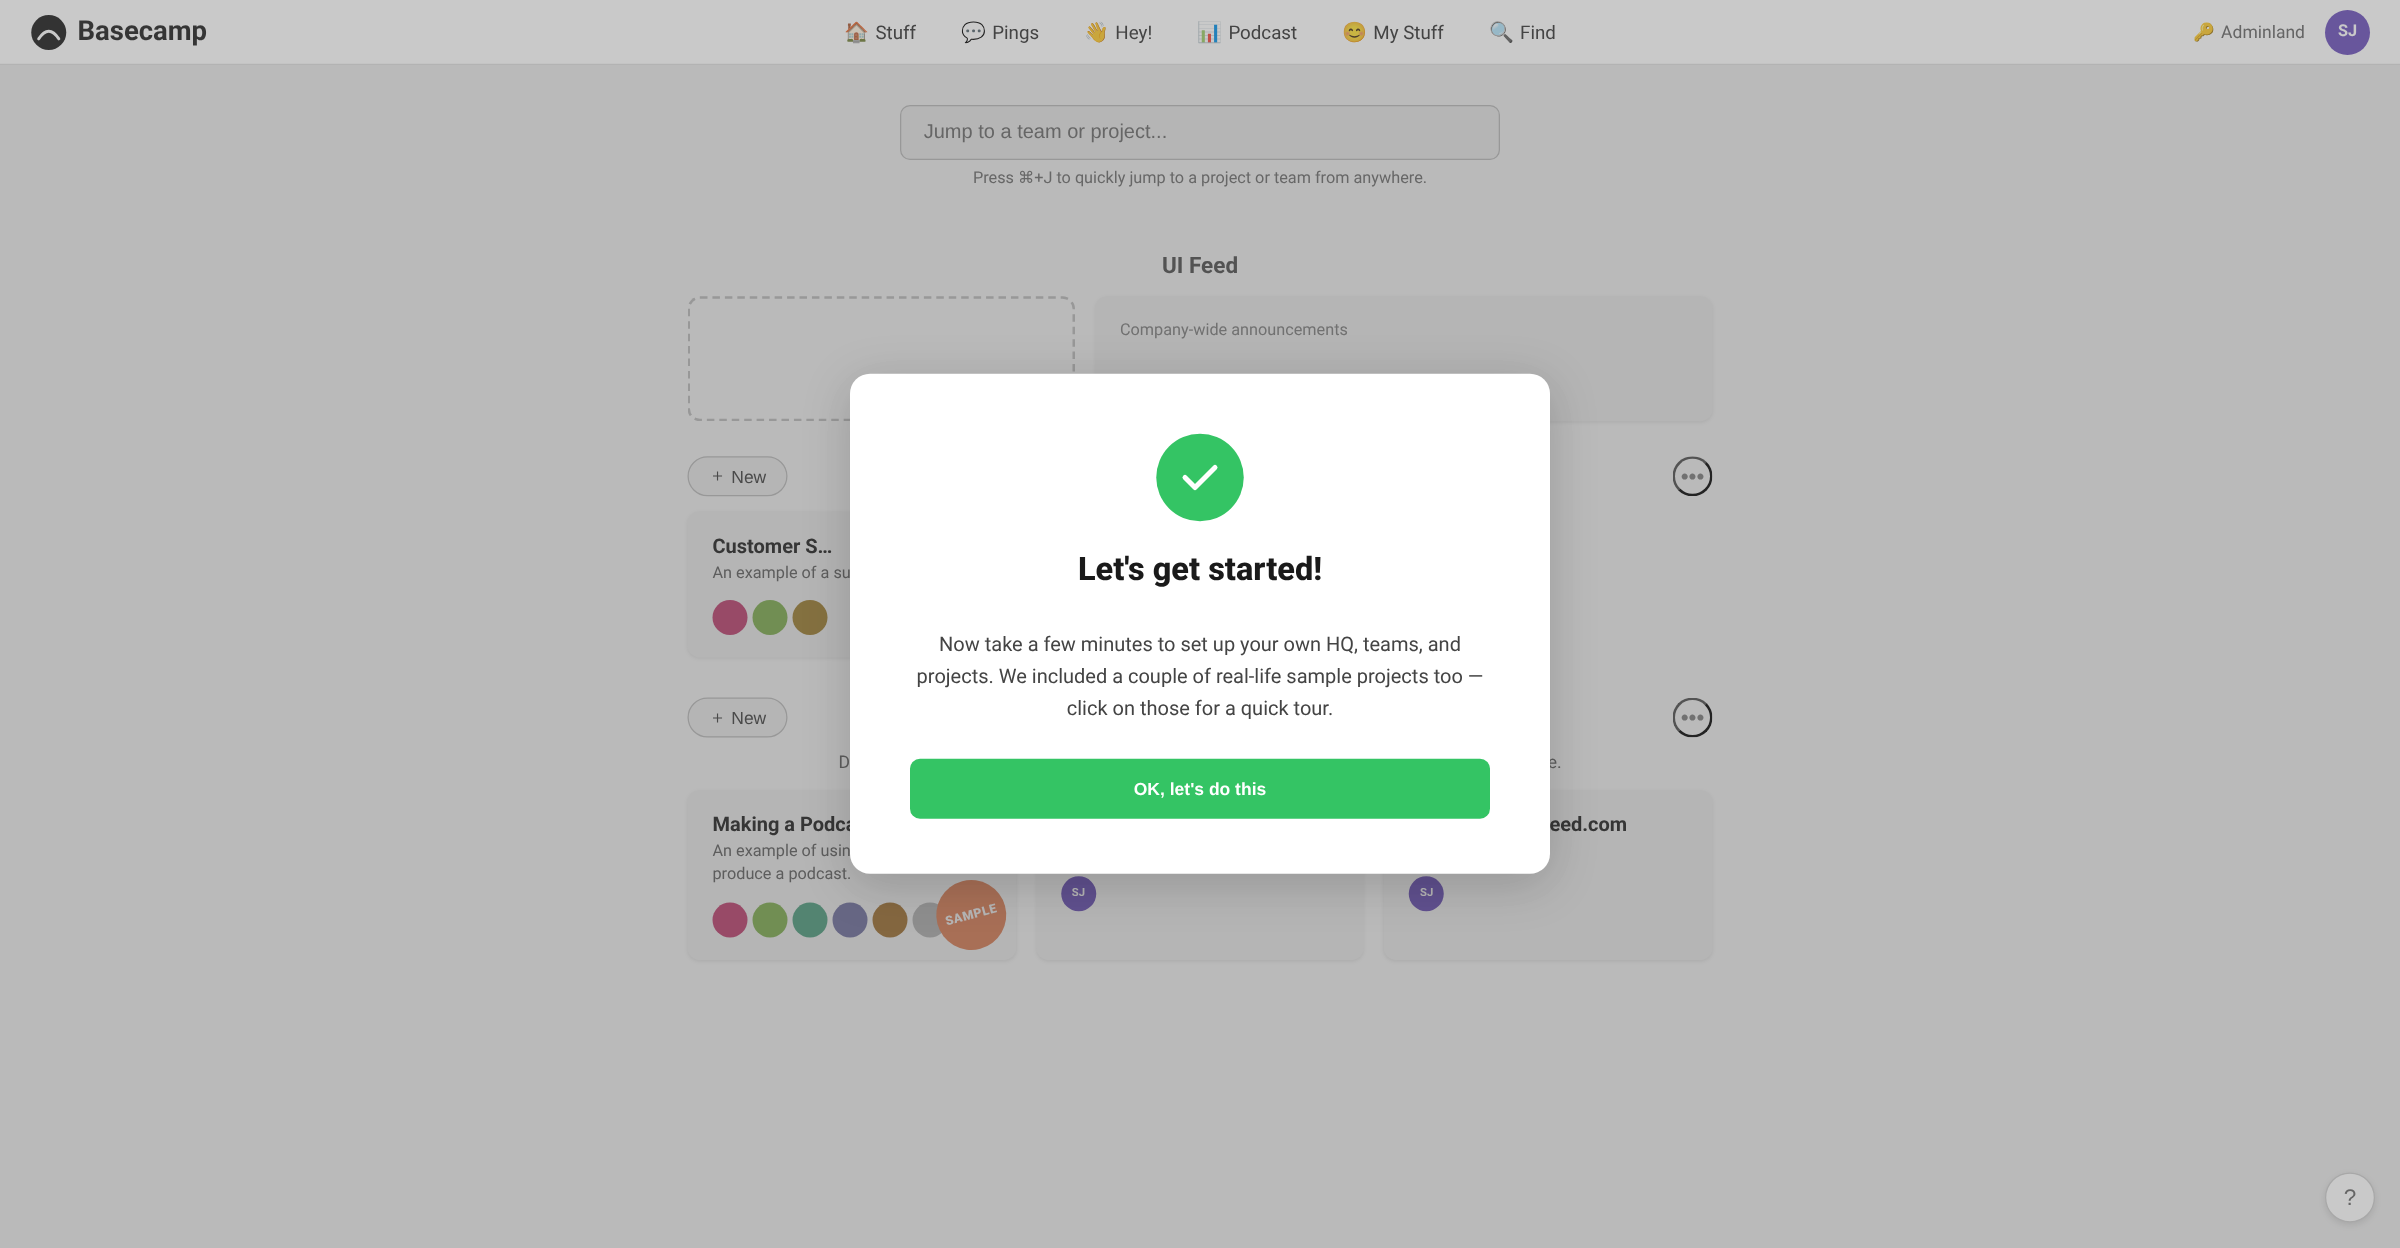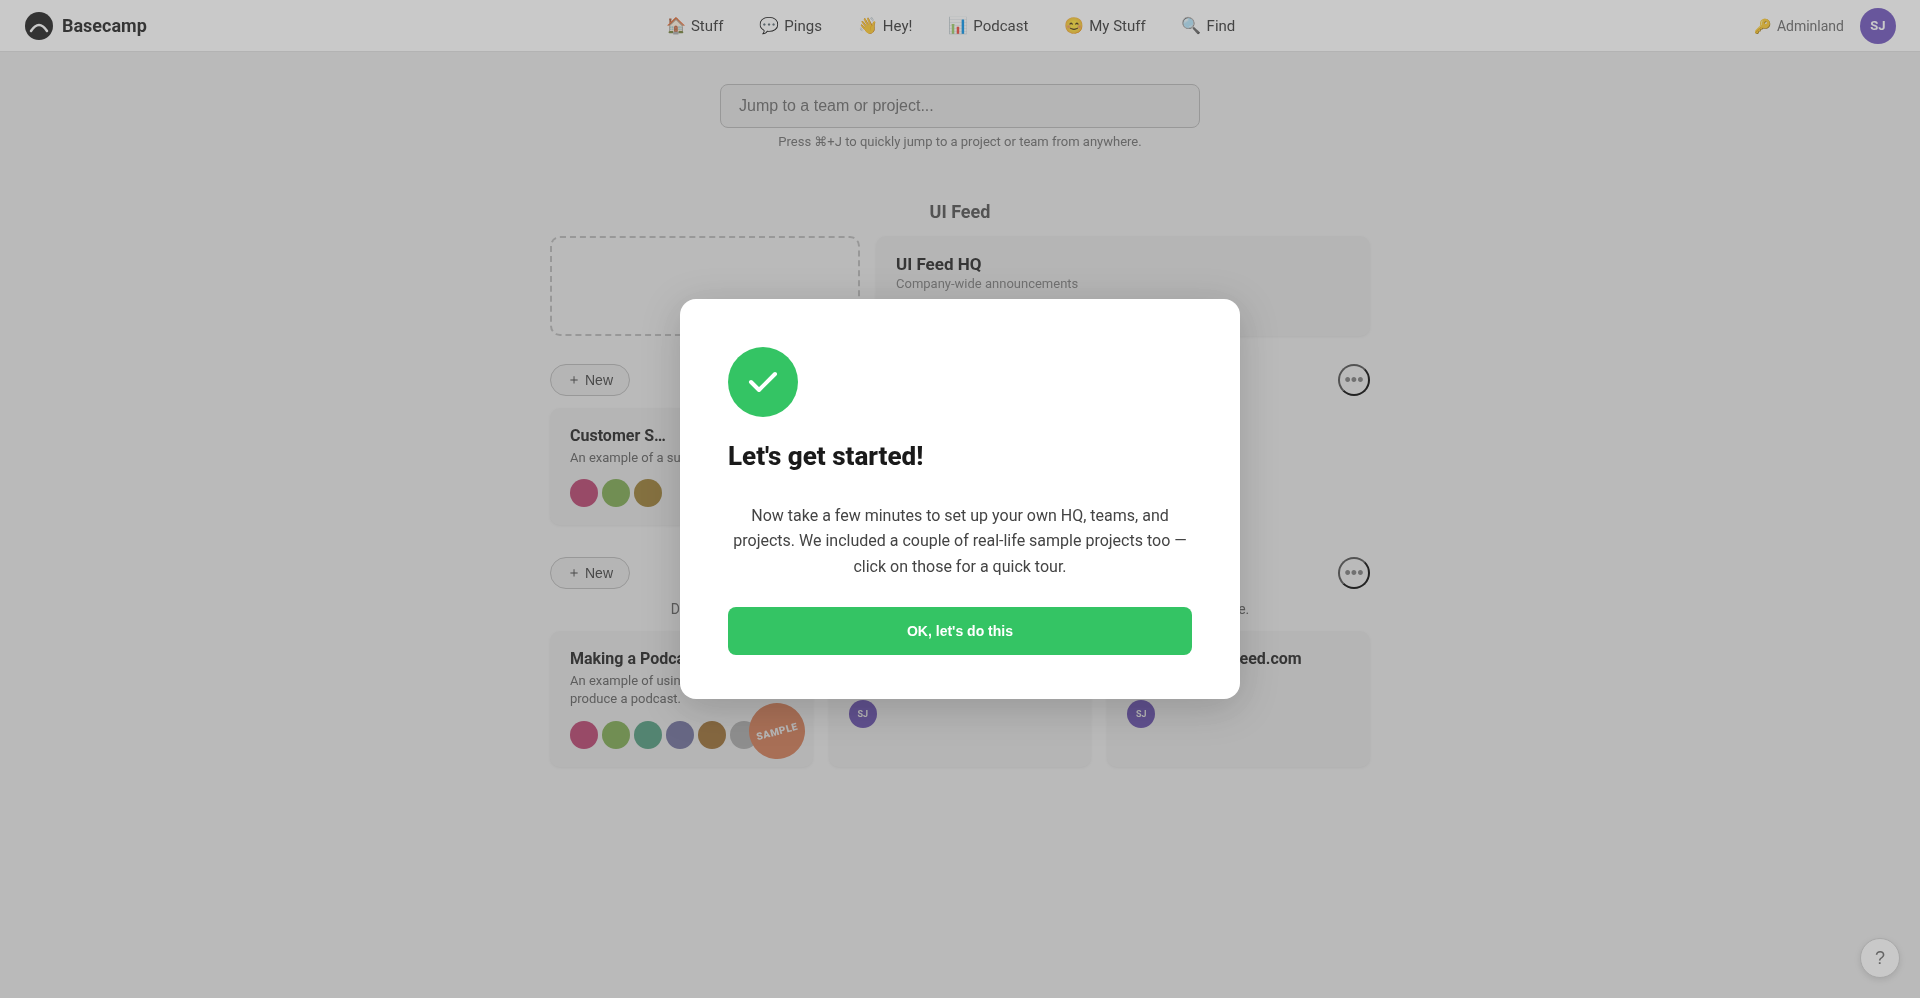--- a/index.html
+++ b/index.html
@@ -23,21 +23,21 @@
       justify-content: space-between;
       padding: 0 24px;
       border-bottom: 1px solid #ddd;
       z-index: 10;
     }
     .nav-logo {
       display: flex;
       align-items: center;
       gap: 8px;
       font-weight: 700;
-      font-size: 18px;
+      font-size: 22px;
       color: #1d1d1d;
       text-decoration: none;
     }
     .logo-icon {
       width: 30px;
       height: 30px;
     }
     .nav-center {
       display: flex;
       align-items: center;
@@ -330,21 +330,21 @@
       justify-content: center;
       z-index: 100;
     }
     .modal {
       background: #fff;
       border-radius: 16px;
       width: 560px;
       padding: 48px 48px 44px;
       display: flex;
       flex-direction: column;
-      align-items: flex-start;
+      align-items: center;
       box-shadow: 0 8px 40px rgba(0,0,0,0.18);
     }
     .modal-check-circle {
       width: 70px;
       height: 70px;
       border-radius: 50%;
       background: #34c464;
       display: flex;
       align-items: center;
       justify-content: center;
@@ -437,21 +437,20 @@
   <div class="jump-bar-wrap">
     <input class="jump-bar" type="text" placeholder="Jump to a team or project..." style="">
     <p class="jump-hint">Press ⌘+J to quickly jump to a project or team from anywhere.</p>
   </div>
 
   <h2 class="section-label">UI Feed</h2>
 
   <div class="hq-area">
     <div class="hq-placeholder"></div>
     <div class="hq-card">
-      <div class="hq-card-title">UI Feed HQ</div>
       <div class="hq-card-subtitle">Company-wide announcements</div>
     </div>
   </div>
 
   <div class="teams-row">
     <div class="row-header">
       <button class="new-btn">
         <span>＋</span>
         <span>New</span>
       </button>

